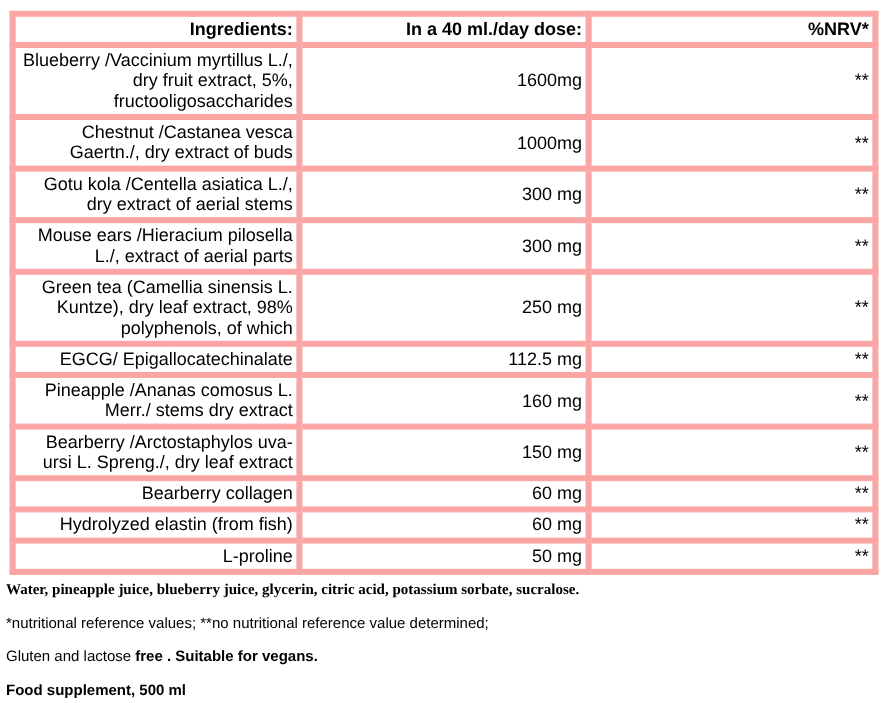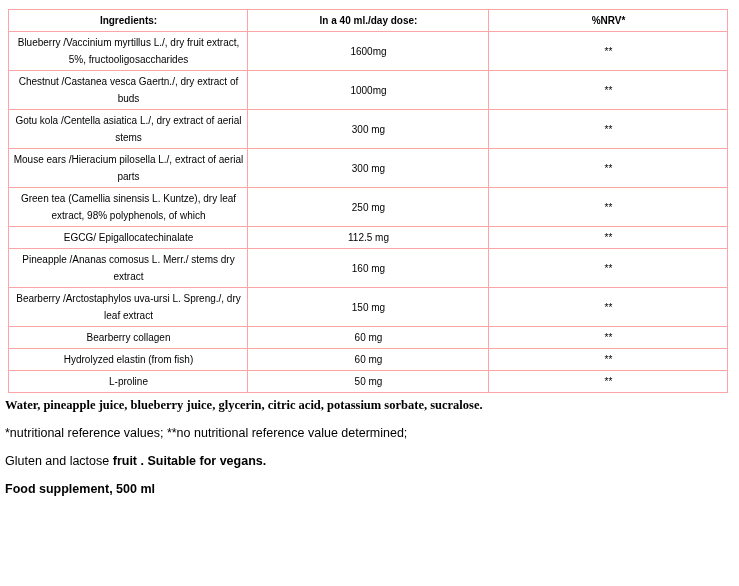--- a/index.html
+++ b/index.html
@@ -18,26 +18,26 @@
     box-sizing: border-box;
     padding: 9px 12px 0 8px;
   }
   table.ingredients {
     border-collapse: collapse;
     table-layout: fixed;
     width: 719px;
   }
   .ingredients th,
   .ingredients td {
-    border: 1px solid #fca5a5;
-    font-size: 10px;
+    border: 5px solid #fca5a5;
+    font-size: 15px;
     line-height: 17px;
     padding: 2px 3px 2px 4px;
     vertical-align: middle;
-    text-align: center;
+    text-align: right;
     font-weight: normal;
     overflow: hidden;
     word-wrap: break-word;
   }
   .ingredients th {
     font-weight: bold;
   }
   .footer-block {
     margin-left: -3px;
     font-size: 12.5px;
@@ -127,17 +127,17 @@
           <td>L-proline</td>
           <td>50 mg</td>
           <td>**</td>
         </tr>
       </tbody>
   </table>
 
   <div class="footer-block">
     <p class="bold first">Water, pineapple juice, blueberry juice, glycerin, citric acid, potassium sorbate, sucralose.</p>
     <p>*nutritional reference values; **no nutritional reference value determined;</p>
-    <p><span>Gluten and lactose </span><span class="bold">fruit . Suitable for vegans.</span></p>
+    <p><span>Gluten and lactose </span><span class="bold">free . Suitable for vegans.</span></p>
     <p class="bold">Food supplement, 500 ml</p>
   </div>
 
 </div>
 
 </body></html>

